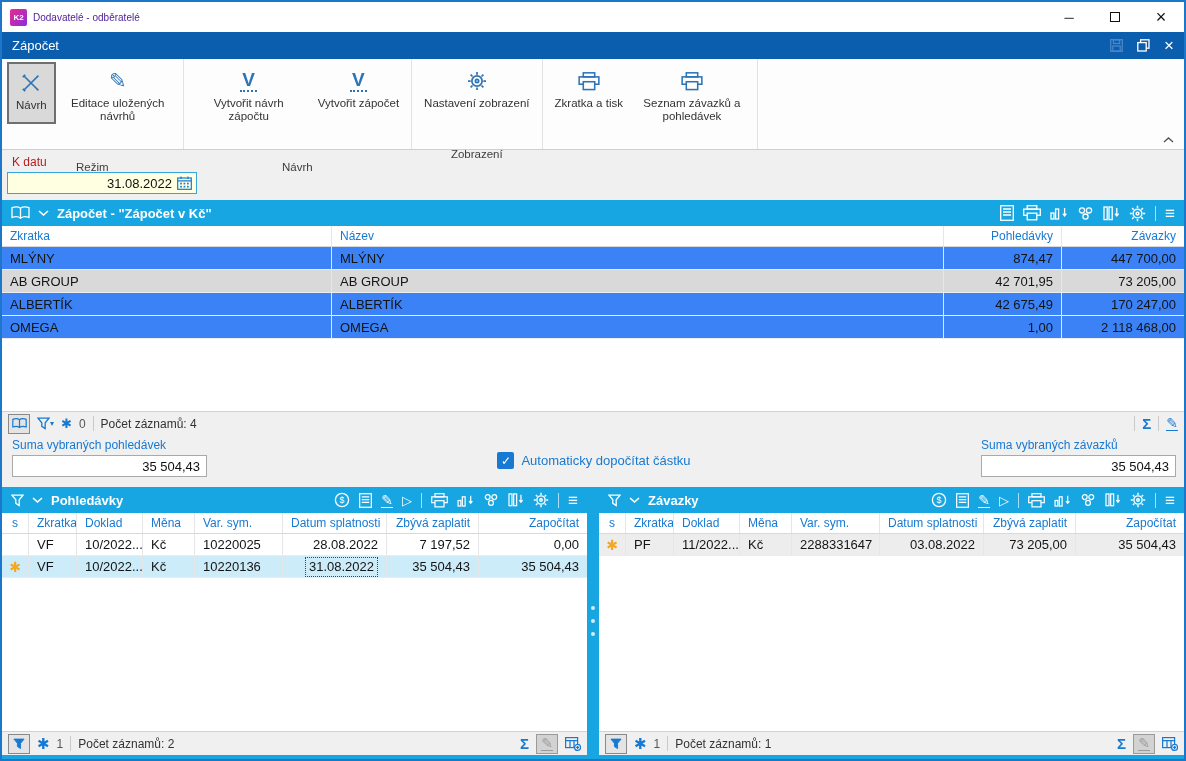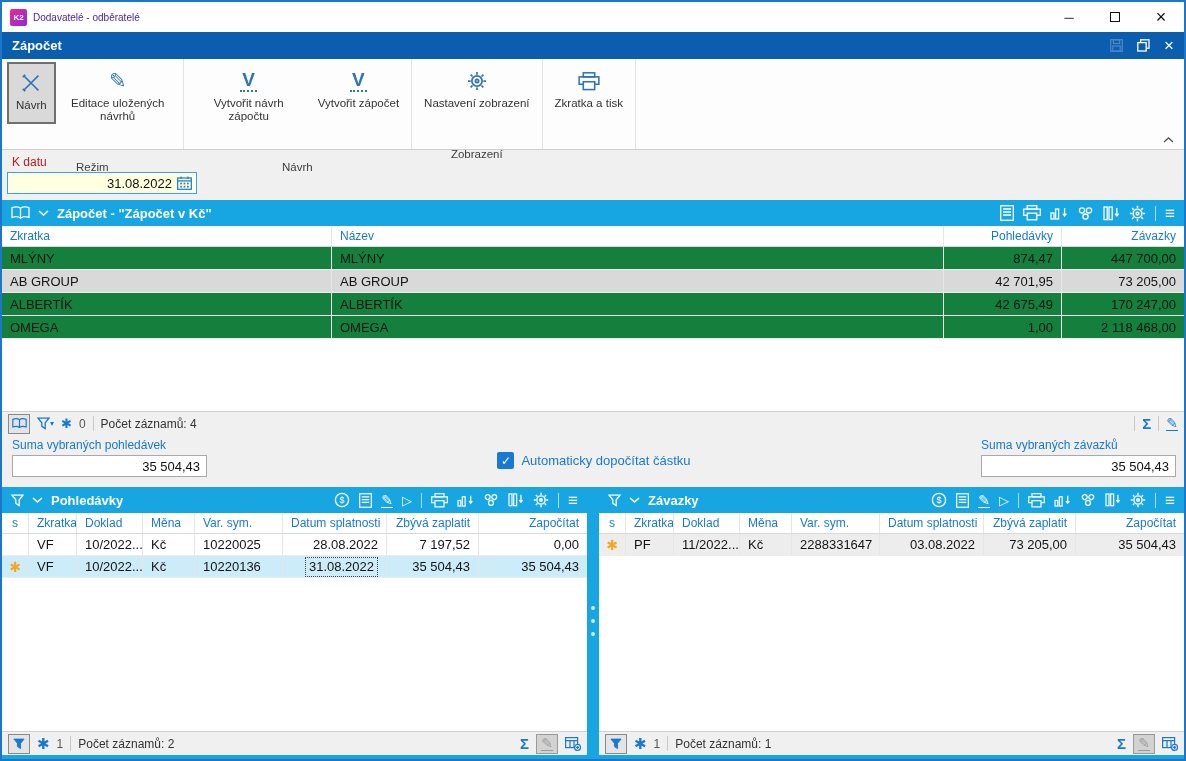--- a/index.html
+++ b/index.html
@@ -17,21 +17,21 @@
     background:linear-gradient(135deg,#e92c8a,#8a2be2);color:#fff;font-size:8px;font-weight:bold;
     display:flex;align-items:center;justify-content:center;}
   .win-title{font-size:10px;color:#4c1d95;}
   .win-controls{margin-left:auto;display:flex;height:100%;}
   .win-btn{width:46px;height:100%;display:flex;align-items:center;justify-content:center;color:#111;font-size:13px;}
   .glyph-max{width:10px;height:10px;border:1.3px solid #111;}
 
   
   .panel-titlebar{height:27px;background:#0b5dad;color:#fff;display:flex;align-items:center;
     padding:0 10px;flex:0 0 auto;}
-  .panel-title{font-weight:bold;font-size:13px;}
+  .panel-title{font-weight:normal;font-size:13px;}
   .pt-icons{margin-left:auto;display:flex;align-items:center;gap:14px;}
   .pt-icons .close-x{font-size:17px;line-height:1;}
 
   
   .tabstrip{height:30px;background:#1160b1;display:flex;align-items:flex-end;padding-left:8px;flex:0 0 auto;}
   .tab{height:26px;padding:0 18px;display:flex;align-items:center;font-size:12.5px;color:#fff;}
   .tab.active{background:#fff;color:#1a1a1a;}
 
   .ribbon{height:91px;background:#fdfdfd;border-bottom:1px solid #cfcfcf;display:flex;position:relative;flex:0 0 auto;}
   .rgroup{display:flex;flex-direction:column;border-right:1px solid #e2e2e2;}
@@ -57,21 +57,21 @@
   .cyan-title{font-weight:bold;font-size:13px;white-space:nowrap;}
   .cyan-icons{margin-left:auto;display:flex;align-items:center;gap:9px;}
   .cyan-icons .ic{display:flex;align-items:center;}
   .csep{width:1px;height:15px;background:rgba(255,255,255,.65);}
   .ham{font-size:17px;font-weight:bold;line-height:1;}
 
   
   .thead{display:flex;background:#fff;border-bottom:1px solid #d9d9d9;flex:0 0 auto;}
   .th{font-size:12px;color:#1779d2;padding:3px 8px;border-right:1px solid #e6e6e6;white-space:nowrap;overflow:hidden;}
   .th:last-child{border-right:none;}
-  .trow{display:flex;height:23px;align-items:stretch;background:#15803d;border-bottom:1px solid #ececec;
+  .trow{display:flex;height:23px;align-items:stretch;background:#3b82f6;border-bottom:1px solid #ececec;
     font-size:13px;color:#141414;flex:0 0 auto;}
   .trow.selected{background:#d9d9d9;}
   .td{padding:0 8px;border-right:1px solid #e6e6e6;display:flex;align-items:center;white-space:nowrap;overflow:hidden;}
   .td:last-child{border-right:none;}
   .num{justify-content:flex-end;text-align:right;}
   .t-zk{flex:0 0 330px;} .t-na{flex:1 1 auto;min-width:0;} .t-po{flex:0 0 118px;} .t-za{flex:0 0 122px;}
   .tfill{height:72px;background:#fff;flex:0 0 auto;}
 
   
   .statusbar{height:24px;background:#f0f0f0;border-top:1px solid #d2d2d2;display:flex;align-items:center;
@@ -217,20 +217,30 @@
       <div class="rbuttons">
         <div class="rbtn">
           <span class="ricon">
             <svg width="22" height="19" viewBox="0 0 18 16" fill="none" stroke="currentColor" stroke-width="1.3">
                 <rect x="4.2" y="0.7" width="9.6" height="3.4"></rect>
                 <rect x="0.7" y="4.1" width="16.6" height="6.2"></rect>
                 <rect x="4.2" y="8.2" width="9.6" height="6.6" fill="#fdfdfd"></rect>
               </svg>
           </span>
           <span>Zkratka a tisk</span>
+        </div>
+        <div class="rbtn">
+          <span class="ricon">
+            <svg width="22" height="19" viewBox="0 0 18 16" fill="none" stroke="currentColor" stroke-width="1.3">
+                <rect x="4.2" y="0.7" width="9.6" height="3.4"></rect>
+                <rect x="0.7" y="4.1" width="16.6" height="6.2"></rect>
+                <rect x="4.2" y="8.2" width="9.6" height="6.6" fill="#fdfdfd"></rect>
+              </svg>
+          </span>
+          <span>Seznam závazků a pohledávek</span>
         </div>
       </div>
     </div>
 
     <span class="ribbon-collapse">
       <svg width="11" height="6" viewBox="0 0 11 6" fill="none" stroke="currentColor" stroke-width="1.4">
           <path d="M1 5 L5.5 1 L10 5"></path>
         </svg>
     </span>
   </div>

